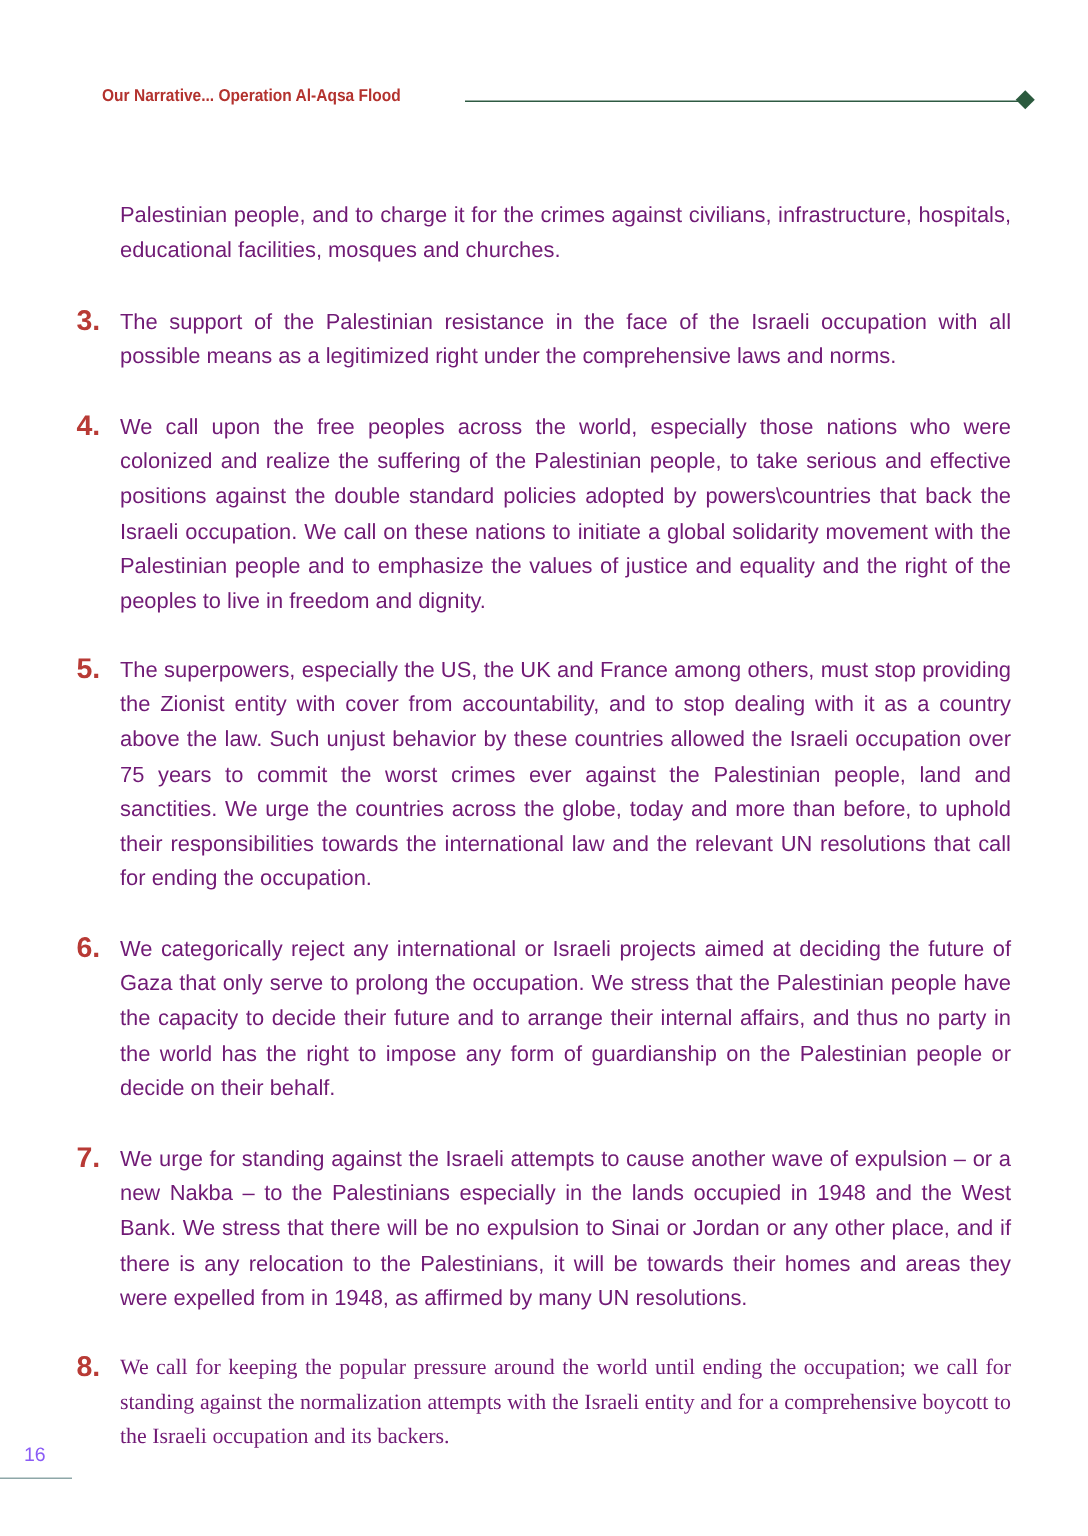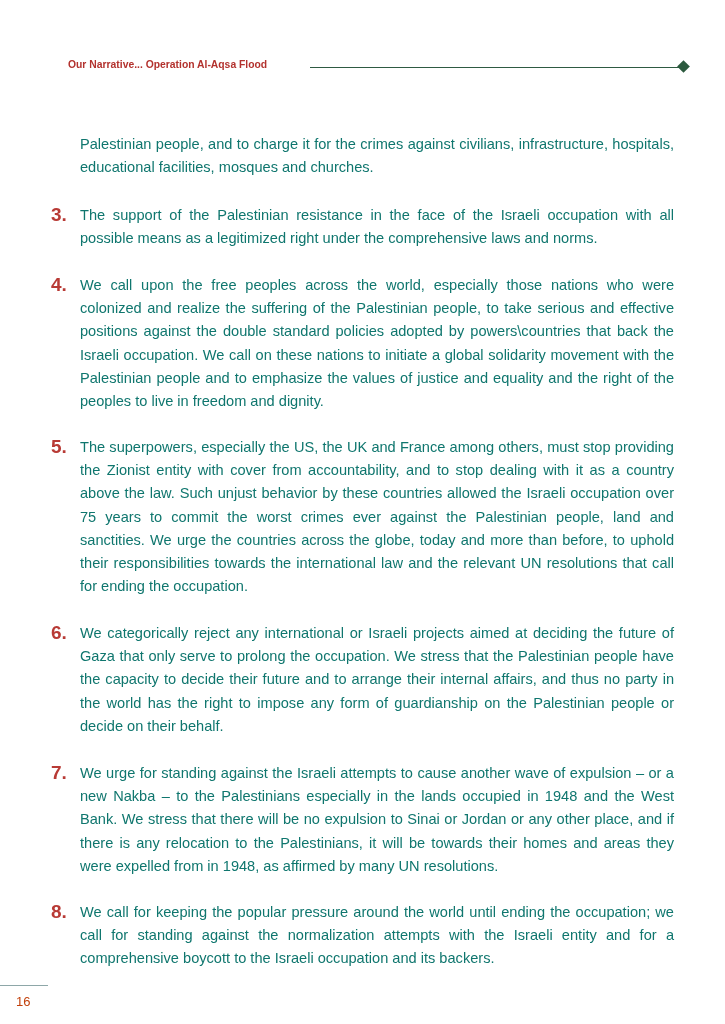--- a/index.html
+++ b/index.html
@@ -5,24 +5,24 @@
     html, body { margin: 0; padding: 0; background: #ffffff; }
     body { width: 725px; height: 1024px; position: relative; overflow: hidden;
       font-family: "Liberation Sans", sans-serif; }
     .header { position: absolute; top: 58px; left: 68px; width: 622px; height: 18px; }
     .header-title { position: absolute; left: 0; top: 0; font-size: 11.5px; font-weight: bold;
       color: #b3322e; letter-spacing: 0; white-space: nowrap; transform: scaleX(0.9); transform-origin: left; }
     .header-line { position: absolute; left: 242px; right: 10px; top: 9px; height: 1px; background: #2e5a42; }
     .header-diamond { position: absolute; right: 2px; top: 4px; width: 9px; height: 9px; background: #2b5a3e; transform: rotate(45deg); }
     .content { position: absolute; left: 0; top: 0; width: 725px; }
     .para { position: absolute; left: 80px; width: 594px; font-size: 14.6px; line-height: 23.2px;
-      color: #0f766e; text-align: justify; transform-origin: left top; }
+      color: #701a75; text-align: justify; transform-origin: left top; }
     .num { position: absolute; left: 51px; font-size: 19px; font-weight: bold; color: #b83a35; line-height: 23px; }
     .page-line { position: absolute; left: 0; top: 985px; width: 48px; height: 1px; background: #8ea7a8; }
-    .page-num { position: absolute; left: 16px; top: 994px; font-size: 13px; color: #c2410c; }
+    .page-num { position: absolute; left: 16px; top: 962px; font-size: 13px; color: #8b5cf6; }
   </style>
 </head>
 <body>
 
 <div class="header">
   <span class="header-title">Our Narrative... Operation Al-Aqsa Flood</span>
   <div class="header-line"></div>
   <div class="header-diamond"></div>
 </div>
 
@@ -38,17 +38,17 @@
   <span class="num" style="top:435px;">5.</span>
   <div class="para" style="top:436px;">The superpowers, especially the US, the UK and France among others, must stop providing the Zionist entity with cover from accountability, and to stop dealing with it as a country above the law. Such unjust behavior by these countries allowed the Israeli occupation over 75 years to commit the worst crimes ever against the Palestinian people, land and sanctities. We urge the countries across the globe, today and more than before, to uphold their responsibilities towards the international law and the relevant UN resolutions that call for ending the occupation.</div>
 
   <span class="num" style="top:621px;">6.</span>
   <div class="para" style="top:622px;">We categorically reject any international or Israeli projects aimed at deciding the future of Gaza that only serve to prolong the occupation. We stress that the Palestinian people have the capacity to decide their future and to arrange their internal affairs, and thus no party in the world has the right to impose any form of guardianship on the Palestinian people or decide on their behalf.</div>
 
   <span class="num" style="top:761px;">7.</span>
   <div class="para" style="top:762px;">We urge for standing against the Israeli attempts to cause another wave of expulsion – or a new Nakba – to the Palestinians especially in the lands occupied in 1948 and the West Bank. We stress that there will be no expulsion to Sinai or Jordan or any other place, and if there is any relocation to the Palestinians, it will be towards their homes and areas they were expelled from in 1948, as affirmed by many UN resolutions.</div>
 
   <span class="num" style="top:900px;">8.</span>
-  <div class="para" style="top:901px;">We call for keeping the popular pressure around the world until ending the occupation; we call for standing against the normalization attempts with the Israeli entity and for a comprehensive boycott to the Israeli occupation and its backers.</div>
+  <div class="para" style="top:901px;font-family:Liberation Serif, serif;">We call for keeping the popular pressure around the world until ending the occupation; we call for standing against the normalization attempts with the Israeli entity and for a comprehensive boycott to the Israeli occupation and its backers.</div>
 </div>
 
 <div class="page-line"></div>
 <div class="page-num">16</div>
 
 </body></html>

